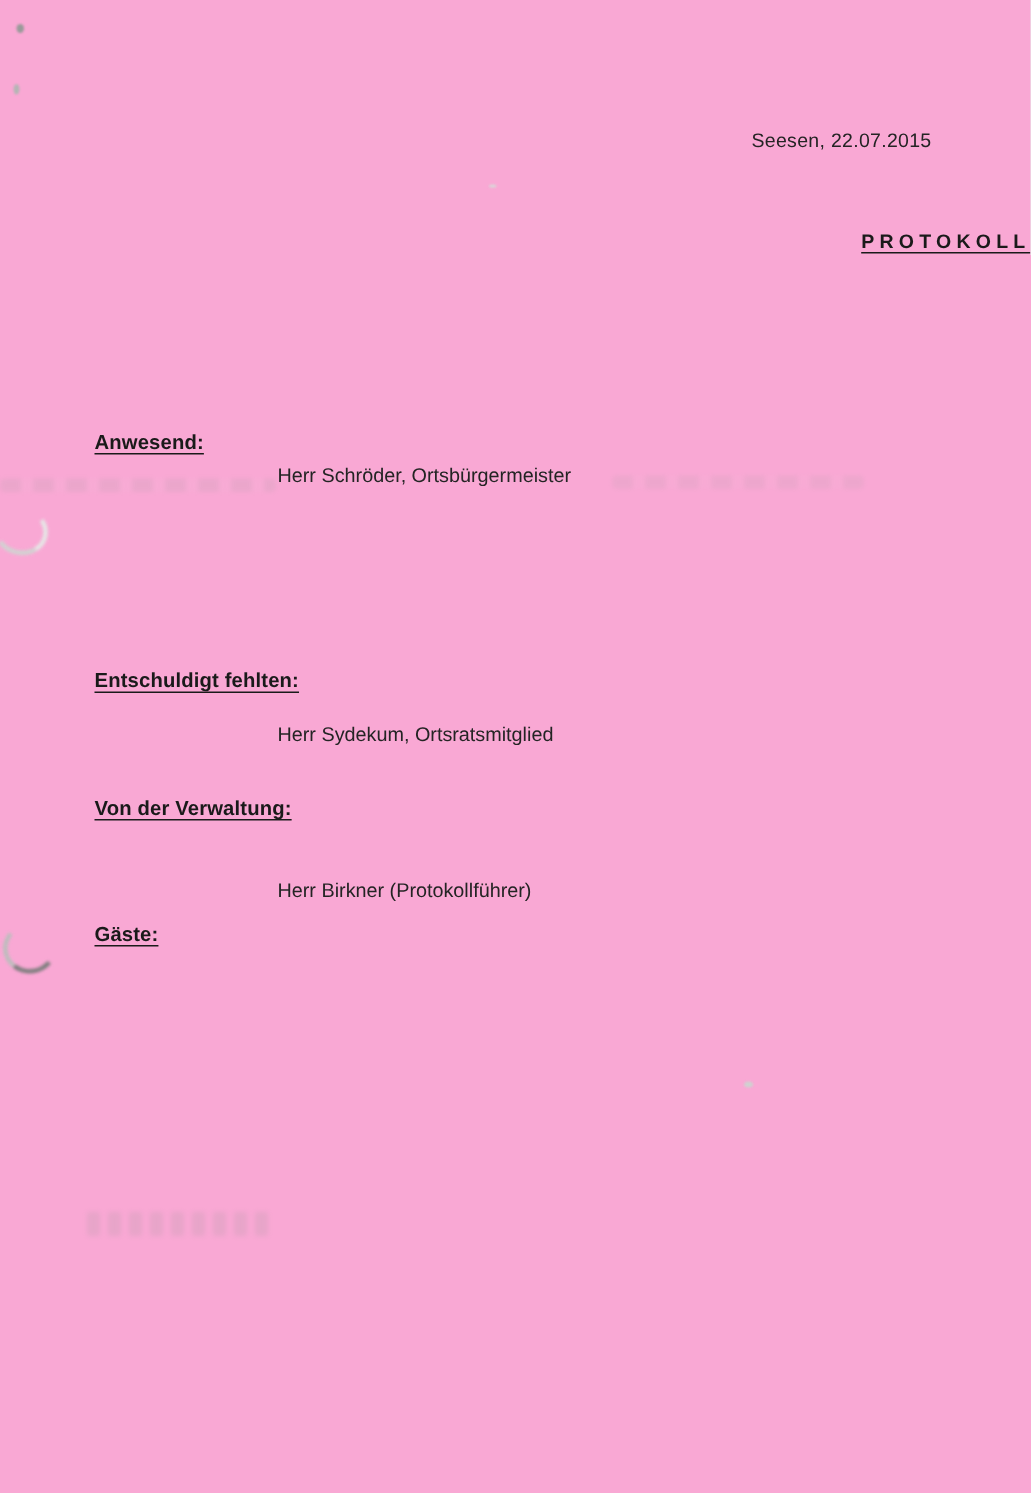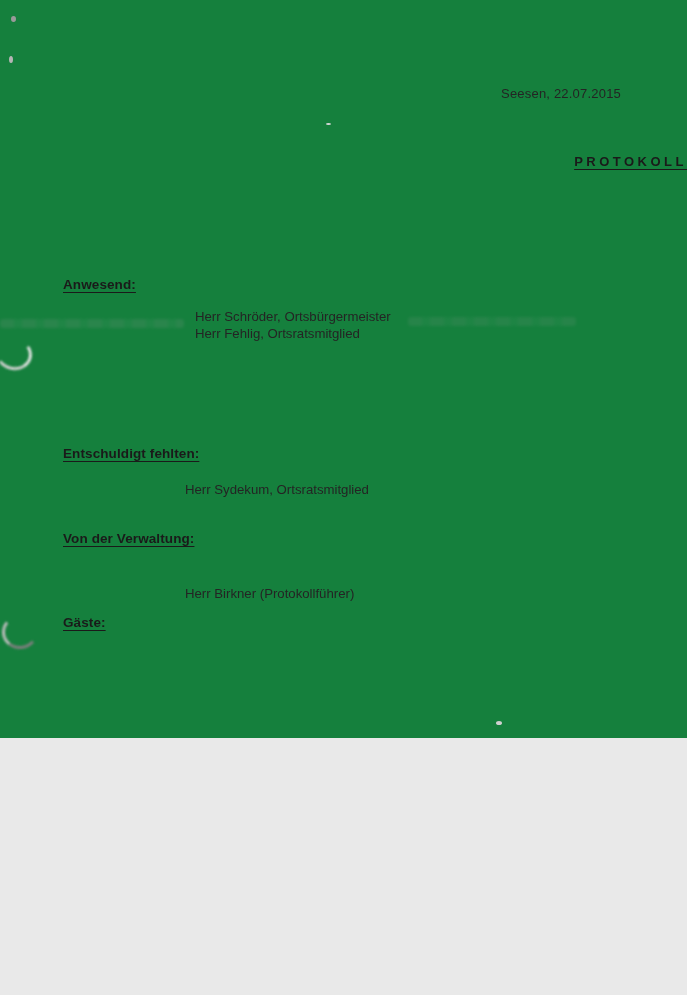--- a/index.html
+++ b/index.html
@@ -9,22 +9,22 @@
   }
   body {
     width: 687px;
     height: 995px;
     font-family: "Liberation Sans", "DejaVu Sans", sans-serif;
     color: #1c1c1c;
   }
   .page {
     position: relative;
     width: 687px;
-    height: 738px;
-    background: #15803d;
+    height: 995px;
+    background: #f9a8d4;
     overflow: hidden;
   }
   .abs { position: absolute; }
 
   .date-line {
     top: 86px;
     right: 66px;
     font-size: 13px;
     letter-spacing: 0.2px;
     color: #242424;
@@ -61,32 +61,32 @@
   .section-heading {
     left: 63px;
     font-size: 13.5px;
     font-weight: 700;
     color: #1a1a1a;
     text-decoration: underline;
     text-underline-offset: 2.5px;
     text-decoration-thickness: 1.4px;
     letter-spacing: 0.1px;
   }
-  .h-anwesend    { top: 277px; }
+  .h-anwesend    { top: 287px; }
   .h-entschuldigt{ top: 446px; }
   .h-verwaltung  { top: 531px; }
   .h-gaeste      { top: 615px; text-align: right; }
 
   .name-list {
     left: 185px;
     font-size: 13.2px;
     line-height: 17.2px;
     color: #242424;
   }
-  .l-anwesend { top: 308px; margin-left: 10px; }
+  .l-anwesend { top: 308px; }
   .l-entschuldigt { top: 481px; }
   .l-verwaltung { top: 585px; }
 
   
   .speck {
     background: #9a9a9a;
     border-radius: 50%;
     filter: blur(0.6px);
   }
   .speck-1 { top: 16px; left: 11px; width: 5px; height: 6px; }
@@ -152,21 +152,20 @@
 
   <div class="abs title-wrap">
     <span class="title-text">PROTOKOLL</span>
   </div>
 
 
   <div class="abs section-heading h-anwesend">Anwesend:</div>
 
   <div class="abs name-list l-anwesend">
     <div>Herr Schröder, Ortsbürgermeister</div>
-    <div>Herr Fehlig, Ortsratsmitglied</div>
   </div>
 
   <div class="abs section-heading h-entschuldigt">Entschuldigt fehlten:</div>
 
   <div class="abs name-list l-entschuldigt">
     <div>Herr Sydekum, Ortsratsmitglied</div>
   </div>
 
   <div class="abs section-heading h-verwaltung">Von der Verwaltung:</div>
 

